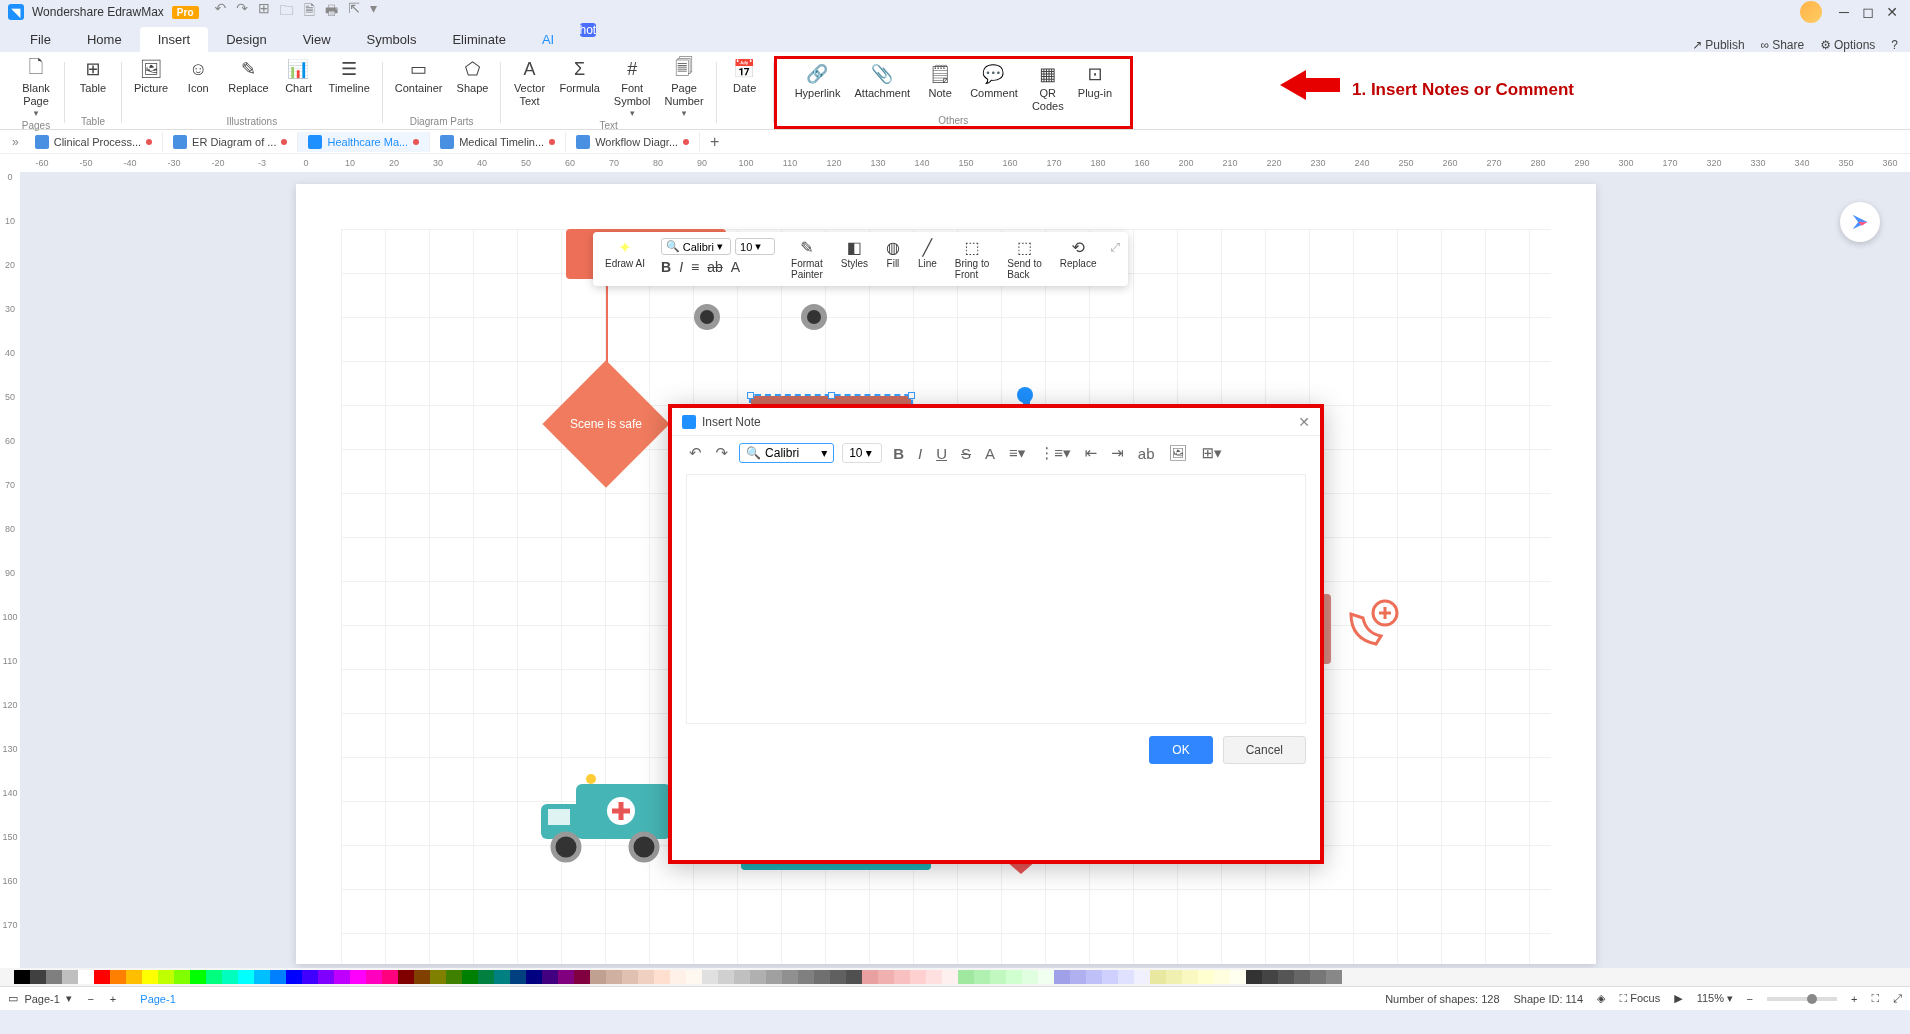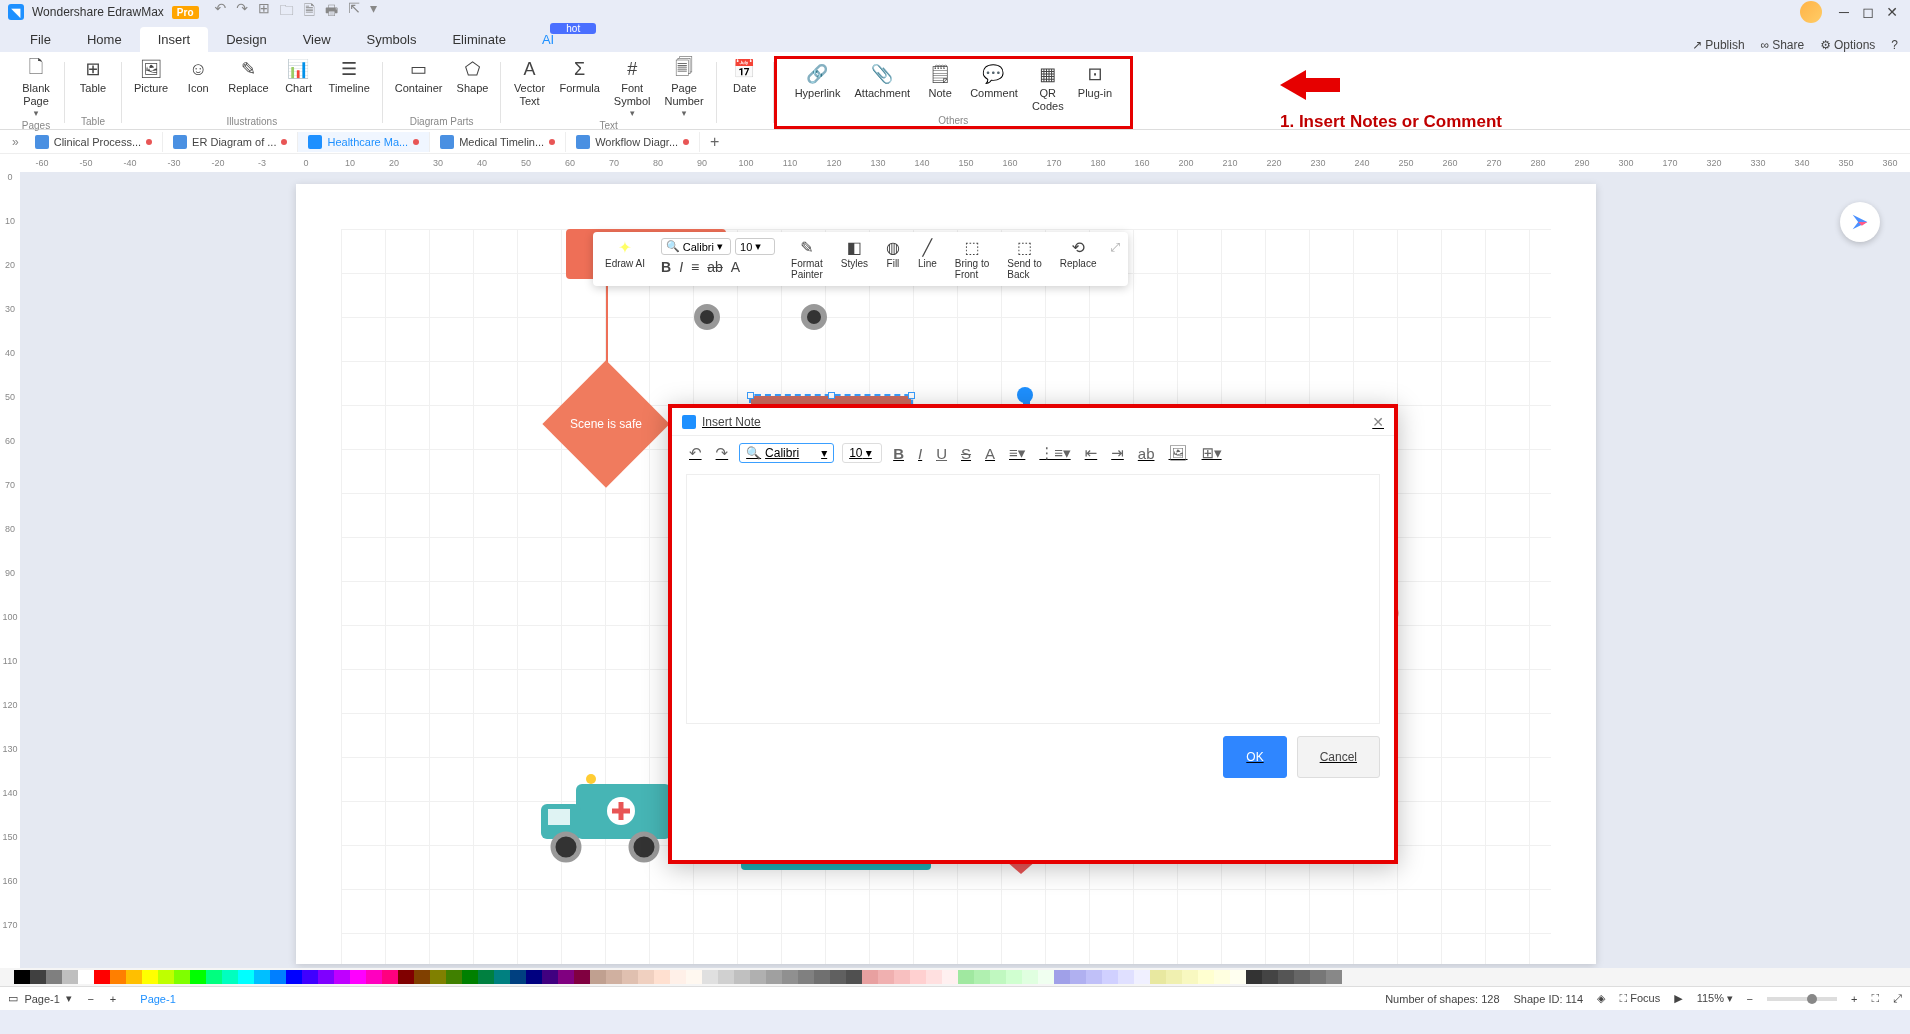--- a/index.html
+++ b/index.html
@@ -10,34 +10,34 @@
 .titlebar .pro { background:#ffa500; color:#fff; font-size:10px; padding:1px 5px; border-radius:2px; font-weight:bold; }
 .titlebar .qat { display:flex; gap:10px; margin-left:8px; }
 .titlebar .qat span { color:#888; font-size:14px; cursor:pointer; }
 .titlebar .wincontrols { margin-left:auto; display:flex; gap:4px; align-items:center; }
 .titlebar .wincontrols span { width:20px; height:20px; display:flex; align-items:center; justify-content:center; color:#444; font-size:14px; }
 .titlebar .avatar { width:22px; height:22px; border-radius:50%; background:linear-gradient(135deg,#ffb347,#ffcc66); margin-right:8px; }
 .menubar { height:28px; background:#e8ecf7; display:flex; align-items:flex-end; padding:0 12px; gap:0; }
 .menubar .tab { padding:5px 18px; font-size:13px; color:#333; cursor:pointer; }
 .menubar .tab.active { background:#fff; border-radius:4px 4px 0 0; }
 .menubar .ai { color:#1e90ff; position:relative; }
-.menubar .hot { position:absolute; top:-4px; right:-24px; background:#4a6fff; color:#fff; font-size:10px; padding:0 16px; border-radius:3px;text-align:center; }
+.menubar .hot { position:absolute; top:-4px; right:-24px; background:#4a6fff; color:#fff; font-size:12px; padding:0 0; border-radius:3px;text-align:center; }
 .menubar .right { margin-left:auto; display:flex; gap:16px; color:#444; font-size:12px; }
 .menubar .right span { display:flex; align-items:center; gap:3px; }
 .ribbon { height:78px; background:#fff; border-bottom:1px solid #ddd; display:flex; padding:4px 8px 0; }
 .ribbon-group { display:flex; flex-direction:column; align-items:center; padding:0 6px; border-right:0; }
 .ribbon-items { display:flex; gap:2px; }
 .ribbon-btn { display:flex; flex-direction:column; align-items:center; padding:2px 6px; cursor:pointer; min-width:44px; }
 .ribbon-btn .ico { width:22px; height:22px; display:flex; align-items:center; justify-content:center; color:#444; font-size:18px; }
 .ribbon-btn .lbl { font-size:11px; color:#333; text-align:center; line-height:1.2; margin-top:2px; }
 .ribbon-btn .drop { font-size:9px; color:#666; }
 .ribbon-group-label { font-size:10px; color:#888; margin-top:auto; padding-bottom:2px; }
 .group-sep { border-left:1px solid #e3e3e3; margin:6px 0; }
 .others-highlight { border:3px solid #e60000; }
-.annotation1 { position:absolute; display:flex; align-items:flex-start; gap:12px;flex-direction:column; }
+.annotation1 { position:absolute; display:flex; align-items:flex-end; gap:12px; }
 .big-arrow { width:60px; height:30px; position:relative; }
 .big-arrow::before { content:''; position:absolute; right:0; top:8px; width:34px; height:14px; background:#e60000; }
 .big-arrow::after { content:''; position:absolute; left:0; top:0; border-right:26px solid #e60000; border-top:15px solid transparent; border-bottom:15px solid transparent; }
 .big-arrow.left::before { left:0; right:auto; }
 .big-arrow.left::after { left:auto; right:0; border-right:0; border-left:26px solid #e60000; }
 .annotation-text { color:#c00000; font-size:17px; font-weight:bold; }
 .doctabs { height:24px; background:#fff; border-bottom:1px solid #eee; display:flex; align-items:center; padding-left:6px; gap:0; }
 .doctabs .tabexp { padding:0 6px; color:#888; }
 .doctabs .dtab { display:flex; align-items:center; gap:5px; padding:3px 10px; font-size:11px; color:#444; border-right:1px solid #eee; cursor:pointer; }
 .doctabs .dtab.active { color:#1e90ff; background:#f0f6ff; }
@@ -73,21 +73,21 @@
 .dialog-titlebar { height:28px; display:flex; align-items:center; padding:0 10px; border-bottom:1px solid #eee; }
 .dialog-titlebar .dlogo { width:14px; height:14px; background:#1e90ff; border-radius:2px; margin-right:6px; }
 .dialog-titlebar .dtitle { font-size:12px; color:#444; }
 .dialog-titlebar .dclose { margin-left:auto; color:#888; font-size:14px; cursor:pointer; }
 .dialog-toolbar { display:flex; align-items:center; gap:8px; padding:6px 14px; }
 .dtool { color:#666; font-size:15px; cursor:pointer; padding:2px 3px; }
 .dfont { border:1px solid #3a9fff; border-radius:3px; padding:2px 6px; display:flex; gap:4px; font-size:12px; width:95px; }
 .dsize { border:1px solid #ddd; border-radius:3px; padding:2px 6px; width:40px; font-size:12px; }
 .dialog-body { margin:4px 14px; height:250px; border:1px solid #eee; background:#fff; }
 .dialog-buttons { padding:8px 14px; display:flex; justify-content:flex-end; gap:10px; }
-.dbtn { padding:13px 22px; border-radius:3px; font-size:12px; cursor:pointer; border:1px solid #ddd; background:#f3f3f3; color:#444; }
+.dbtn { padding:6px 22px; border-radius:3px; font-size:12px; cursor:pointer; border:1px solid #ddd; background:#f3f3f3; color:#444; }
 .dbtn.primary { background:#2f86ff; color:#fff; border-color:#2f86ff; }
 .color-strip { height:18px; display:flex; padding:2px 14px; gap:0; background:#f5f5f5; }
 .csw { width:16px; height:14px; cursor:pointer; }
 .statusbar { height:24px; background:#fff; border-top:1px solid #ddd; display:flex; align-items:center; padding:0 8px; font-size:11px; color:#444; }
 .statusbar .pgsel { display:flex; align-items:center; gap:6px; }
 .statusbar .right { margin-left:auto; display:flex; align-items:center; gap:14px; }
 .edraw-badge { position:absolute; right:30px; top:30px; width:40px; height:40px; border-radius:50%; background:#fff; box-shadow:0 2px 6px rgba(0,0,0,0.2); display:flex; align-items:center; justify-content:center; }
 .edraw-badge svg { width:22px; height:22px; }
 </style>
 </head>
@@ -480,21 +480,21 @@
         <span class="lbl" style="white-space:pre">Send to
 Back</span>
       </div>
     <div class="ft-item">
         <span class="ico">⟲</span>
         <span class="lbl">Replace</span>
       </div>
     <div style="padding:4px;color:#aaa;">⤢</div>
   </div>
 
-  <div class="dialog" style="left:668px;top:232px;width:730px;height:460px;text-decoration:underline;">
+  <div class="dialog" style="left:668px;top:232px;width:656px;height:460px;">
     <div class="dialog-titlebar">
       <div class="dlogo"></div>
       <span class="dtitle">Insert Note</span>
       <span class="dclose">✕</span>
     </div>
     <div class="dialog-toolbar">
       <span class="dtool">↶</span>
       <span class="dtool">↷</span>
       <span class="dfont">🔍 <span>Calibri</span> <span style="margin-left:auto">▾</span></span>
       <span class="dsize"><span>10</span> ▾</span>

